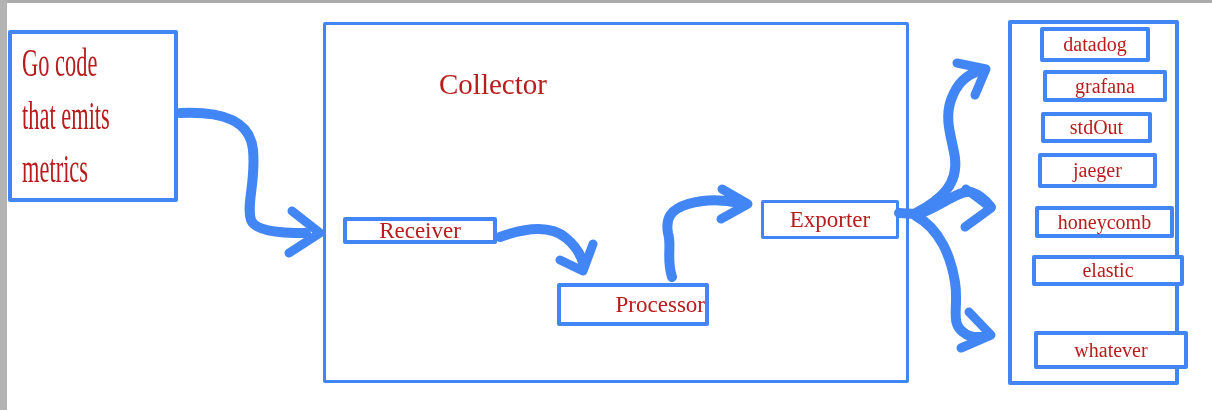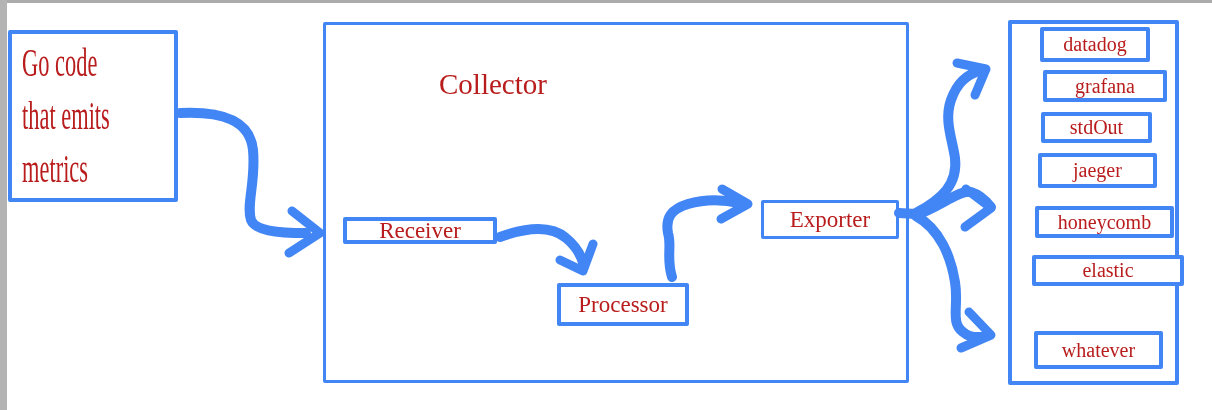--- a/index.html
+++ b/index.html
@@ -32,21 +32,21 @@
     transform-origin:left top;
     font-size:40px;line-height:53px;
     padding:2px 0 0 18px;
     letter-spacing:0px;
   }
   
   #collector-box{left:323px;top:22px;width:586px;height:361px;background:transparent;}
   #collector-title{position:absolute;left:439px;top:68px;font-size:29px;}
   
   #receiver-box{left:343px;top:217px;width:154px;height:27px;font-size:23px;}
-  #processor-box{left:557px;top:283px;width:132px;height:43px;font-size:23px;}
+  #processor-box{left:557px;top:283px;width:152px;height:43px;font-size:23px;justify-content:flex-end;}
   #exporter-box{left:761px;top:200px;width:138px;height:39px;font-size:23px;}
   
   #destinations-box{left:1008px;top:20px;width:171px;height:365px;background:transparent;}
   .dest{font-size:20px;}
   
   #arrows{position:absolute;left:0;top:0;width:1212px;height:410px;pointer-events:none;}
   #arrows path{fill:none;stroke:#4285f4;stroke-linecap:round;stroke-linejoin:round;}
   .stroke{stroke-width:10px;}
   .head{stroke-width:9px;}
 </style>
@@ -91,21 +91,21 @@
   </div>
   <div class="box dest" style="left:1038px;top:153px;width:119px;height:35px;">
     <span>jaeger</span>
   </div>
   <div class="box dest" style="left:1035px;top:206px;width:139px;height:32px;">
     <span>honeycomb</span>
   </div>
   <div class="box dest" style="left:1032px;top:247px;width:152px;height:31px;margin-top:8px;">
     <span>elastic</span>
   </div>
-  <div class="box dest" style="left:1034px;top:331px;width:129px;height:38px;">
+  <div class="box dest" style="left:1034px;top:331px;width:154px;height:38px;">
     <span>whatever</span>
   </div>
 
   <svg id="arrows" viewBox="0 0 1212 410" xmlns="http://www.w3.org/2000/svg">
     <g>
       <path class="stroke" d="M 180 113 C 222 111 250 120 253 150 C 256 182 246 204 251 220 C 255 230 275 233 306 233"></path>
       <path class="head" d="M 292 211 L 320 233 L 289 253"></path>
     </g>
     <g>
       <path class="stroke" d="M 500 237 C 528 227 552 226 566 238 C 577 247 582 257 584 266"></path>

